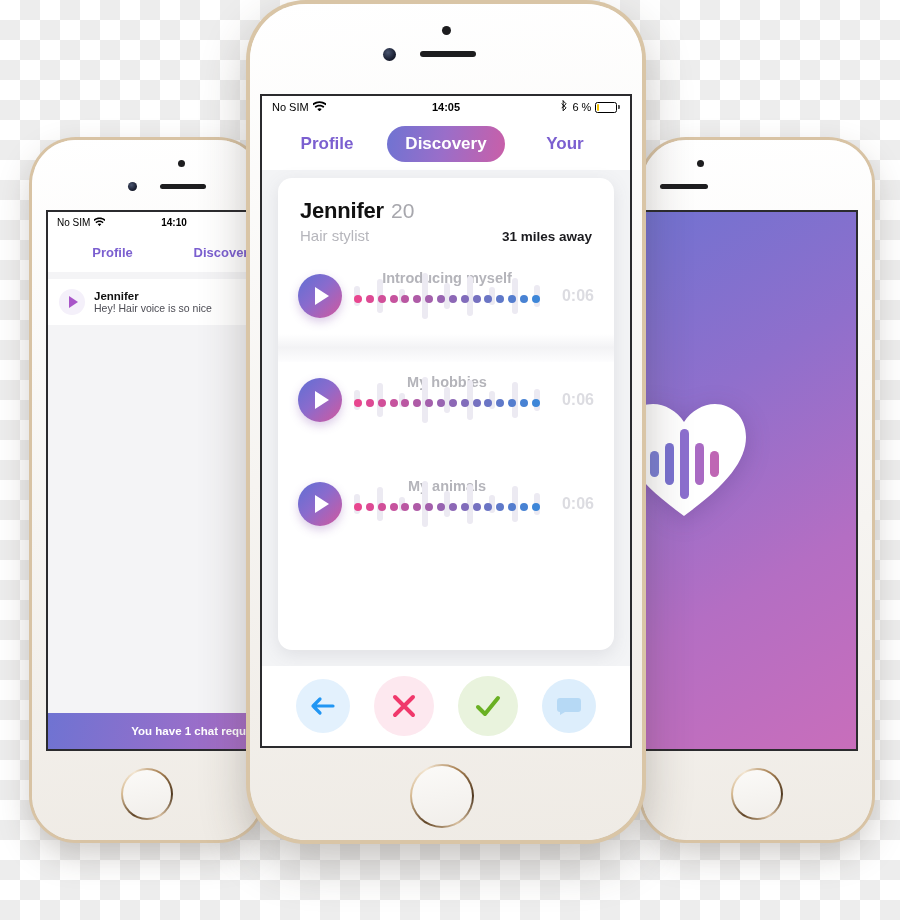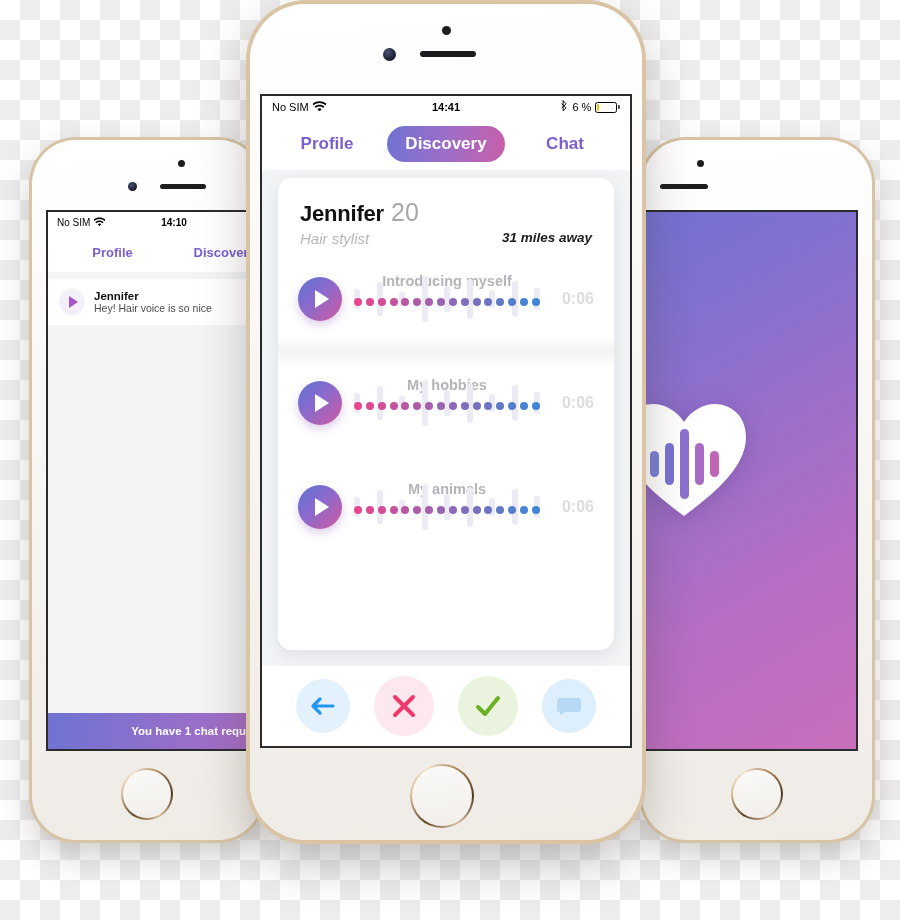--- a/index.html
+++ b/index.html
@@ -58,21 +58,21 @@
   .tab.active { color:#fff; border-radius:18px;
                 background:linear-gradient(100deg,#6f73d2 0%,#9a6ec9 48%,#c95fa8 100%); }
 
   
   .card-wrap { background:#f3f4f6; }
   .card { background:#fff; border-radius:14px; box-shadow:0 5px 18px rgba(90,90,110,.13); overflow:hidden; }
   .card-head { display:flex; flex-direction:column; }
   .name-line { display:flex; align-items:baseline; gap:7px; }
   .name { font-weight:bold; color:#111; letter-spacing:-.2px; }
   .age { color:#a7a7ad; }
-  .sub-line { display:flex; align-items:flex-start; justify-content:space-between;font-style:italic; }
+  .sub-line { display:flex; align-items:flex-end; justify-content:space-between; }
   .job { color:#b6b6bc; }
   .dist { color:#1b1b1f; font-weight:bold; }
 
   .audio-row { display:flex; align-items:center; position:relative; }
   .play-btn { border-radius:50%; flex:none; position:relative;
               background:linear-gradient(135deg,#5f6fd4 0%,#8a6bcd 45%,#d2589e 100%);
               box-shadow:0 4px 10px rgba(140,90,180,.3); }
   .play-tri { position:absolute; top:50%; left:54%; transform:translate(-50%,-50%);
               width:0; height:0; border-style:solid; }
   .wave-wrap { flex:1; position:relative; display:flex; align-items:center; justify-content:center; }
@@ -196,50 +196,50 @@
 
       <div class="statusbar" style="height:22px;padding:0 10px;font-size:11px;position:relative;">
         <div class="sb-left">
           <span>No SIM</span>
           <span class="wifi-ico">
             <svg width="13" height="10" viewBox="0 0 16 12">
                 <path fill="#000" d="M8 11.2 5.3 8.2c1.5-1.3 3.9-1.3 5.4 0L8 11.2zM8 5.1c-1.7 0-3.3.6-4.5 1.7L2 5.1C3.6 3.6 5.7 2.8 8 2.8s4.4.8 6 2.3L12.5 6.8C11.3 5.7 9.7 5.1 8 5.1zM8 .6C5.1.6 2.4 1.7.4 3.6L-1.1 2C1.3-.3 4.5-1.6 8-1.6s6.7 1.3 9.1 3.6L15.6 3.6C13.6 1.7 10.9.6 8 .6z" transform="translate(0,1.6)"></path>
               </svg>
           </span>
         </div>
-        <div class="sb-time" style="font-size:11px;">14:41</div>
+        <div class="sb-time" style="font-size:11px;">14:05</div>
         <div class="sb-right">
           <span>
             <svg width="8" height="12" viewBox="0 0 8 14">
                 <path d="M3 1 L6.4 4.4 L1.6 9.2 M1.6 4.4 L6.4 9.2 L3 12.6 L3 1" fill="none" stroke="#000" stroke-width="1.1" stroke-linejoin="round" stroke-linecap="round"></path>
               </svg>
           </span>
           <span>6 %</span>
           <span class="battery">
             <span class="batt-body" style="width:22px;height:11px;">
               <span class="batt-fill" style="width:2px;"></span>
             </span>
             <span class="batt-cap"></span>
           </span>
         </div>
       </div>
 
       <div class="tabbar" style="height:52px;padding:0 12px;">
         <div class="tab" style="font-size:17px;width:92px;">Profile</div>
         <div class="tab active" style="font-size:17px;width:118px;line-height:36px;height:36px;">Discovery</div>
-        <div class="tab" style="font-size:17px;width:92px;">Chat</div>
+        <div class="tab" style="font-size:17px;width:92px;">Your</div>
       </div>
 
       <div class="card-wrap" style="height:496px;padding:8px 16px 16px;">
         <div class="card" style="height:100%;">
 
           <div class="card-head" style="padding:20px 22px 14px;">
             <div class="name-line">
               <span class="name" style="font-size:22px;">Jennifer</span>
-              <span class="age" style="font-size:25px;">20</span>
+              <span class="age" style="font-size:21px;">20</span>
             </div>
             <div class="sub-line" style="margin-top:3px;">
               <span class="job" style="font-size:15px;">Hair stylist</span>
               <span class="dist" style="font-size:13.5px;">31 miles away</span>
             </div>
           </div>
 
           <div class="audio-row" style="height:76px;padding:0 20px;gap:12px;">
             <div class="play-btn" style="width:44px;height:44px;">
               <div class="play-tri" style="border-width:9px 0 9px 14px;border-color:transparent transparent transparent #ffffff;"></div>

